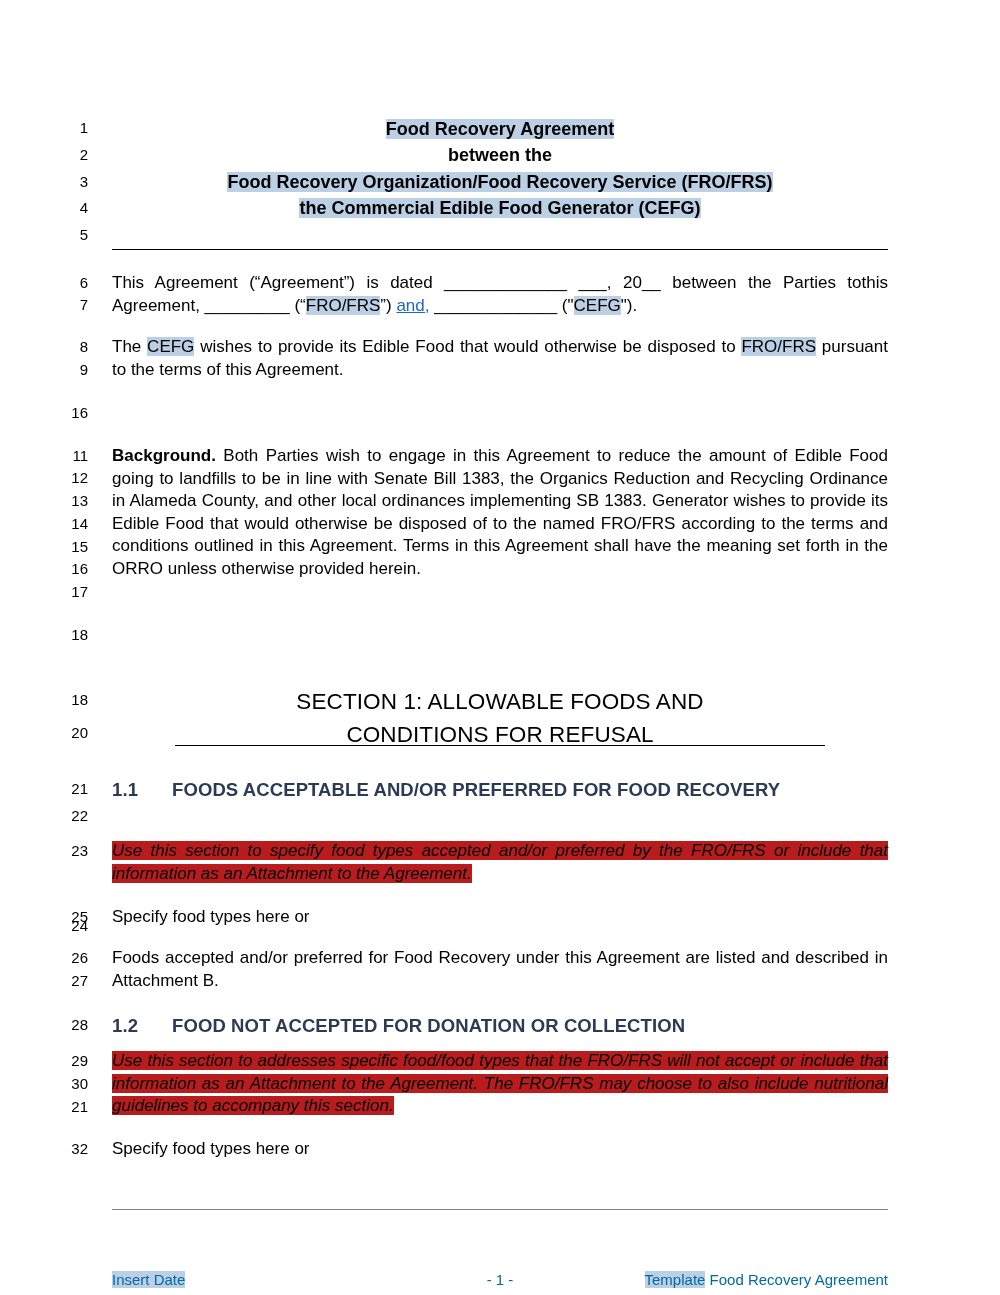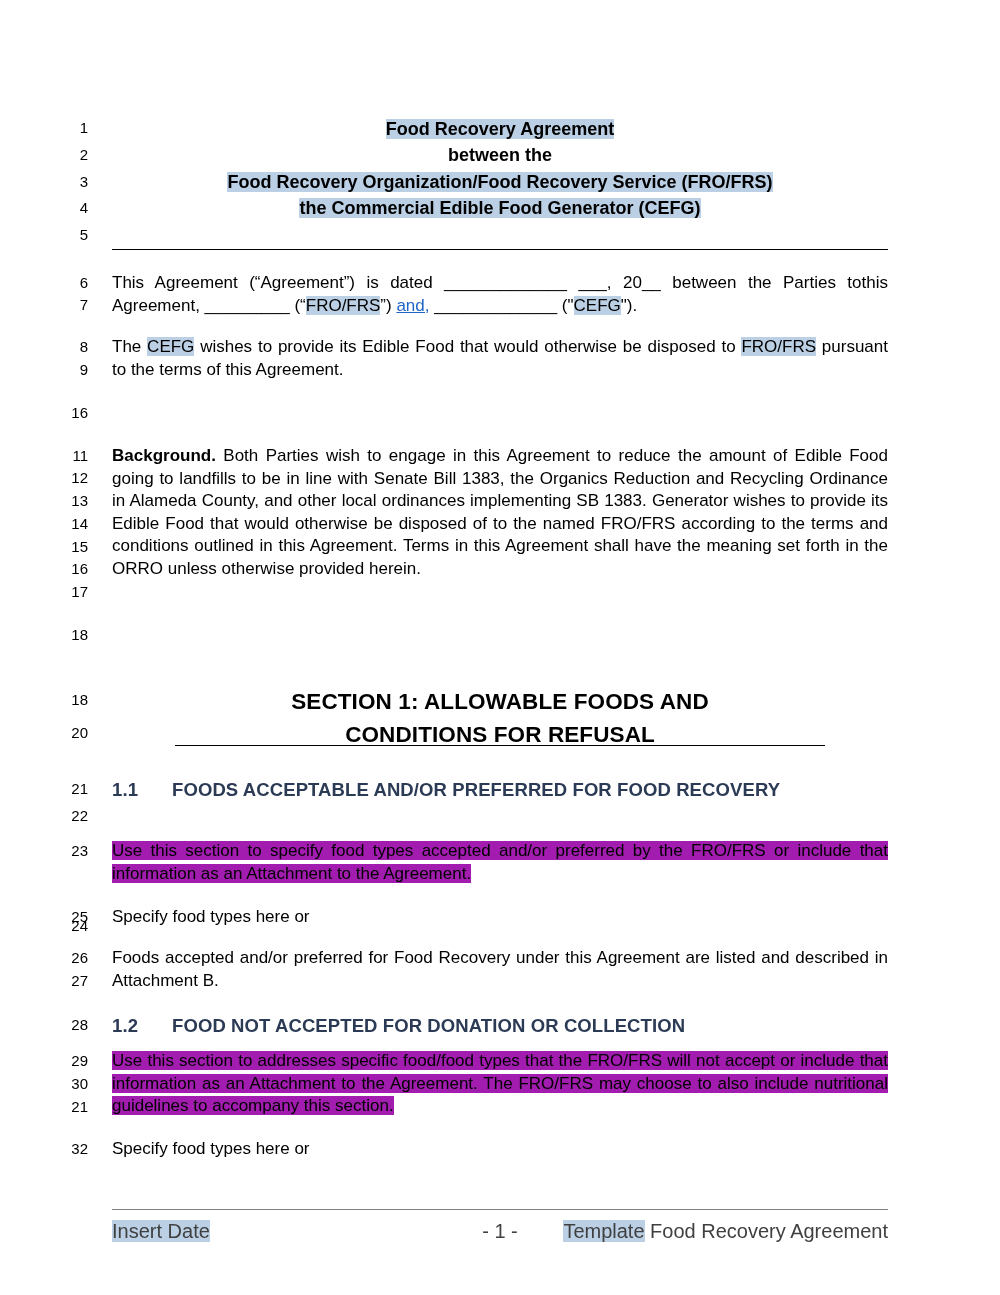--- a/index.html
+++ b/index.html
@@ -68,21 +68,21 @@
     line-height: 22.5px;
     text-align: justify;
     text-justify: inter-word;
   }
   .para.left { text-align: left; }
 
   
   .sec-head {
     text-align: center;
     font-size: 22.5px;
-    font-weight: bold;
+    font-weight: normal;
     line-height: 33px;
     letter-spacing: 0.1px;
   }
   .sec-rule {
     position: absolute;
     left: 175px;
     width: 650px;
     height: 0;
     border-top: 1.6px solid #000;
   }
@@ -103,46 +103,46 @@
     display: inline;
   }
   .subhead.wrap .txt {
     display: inline-block;
     width: 700px;
     vertical-align: top;
   }
 
   
   .hl-blue { background: #BCD0E5; }
-  .hl-green { background: #a21caf; }
+  .hl-green { background: #b91c1c; font-style: italic; }
   .ins {
     color: #1F66C9;
     text-decoration: underline;
     text-decoration-color: #1F66C9;
   }
   .bold { font-weight: bold; }
 
   
   .footer-rule {
     position: absolute;
     left: 112px;
     top: 1209px;
     width: 776px;
     height: 0;
     border-top: 1.3px solid #808080;
   }
   .footer {
     position: absolute;
     left: 112px;
-    top: 1219px;
+    top: 1268px;
     width: 776px;
     height: 24px;
-    font-size: 20px;
+    font-size: 15px;
     line-height: 24px;
-    color: #404040;
+    color: #0369a1;
   }
   .footer .fl {
     position: absolute;
     left: 0;
     top: 0;
   }
   .footer .fc {
     position: absolute;
     left: 0;
     top: 0;

